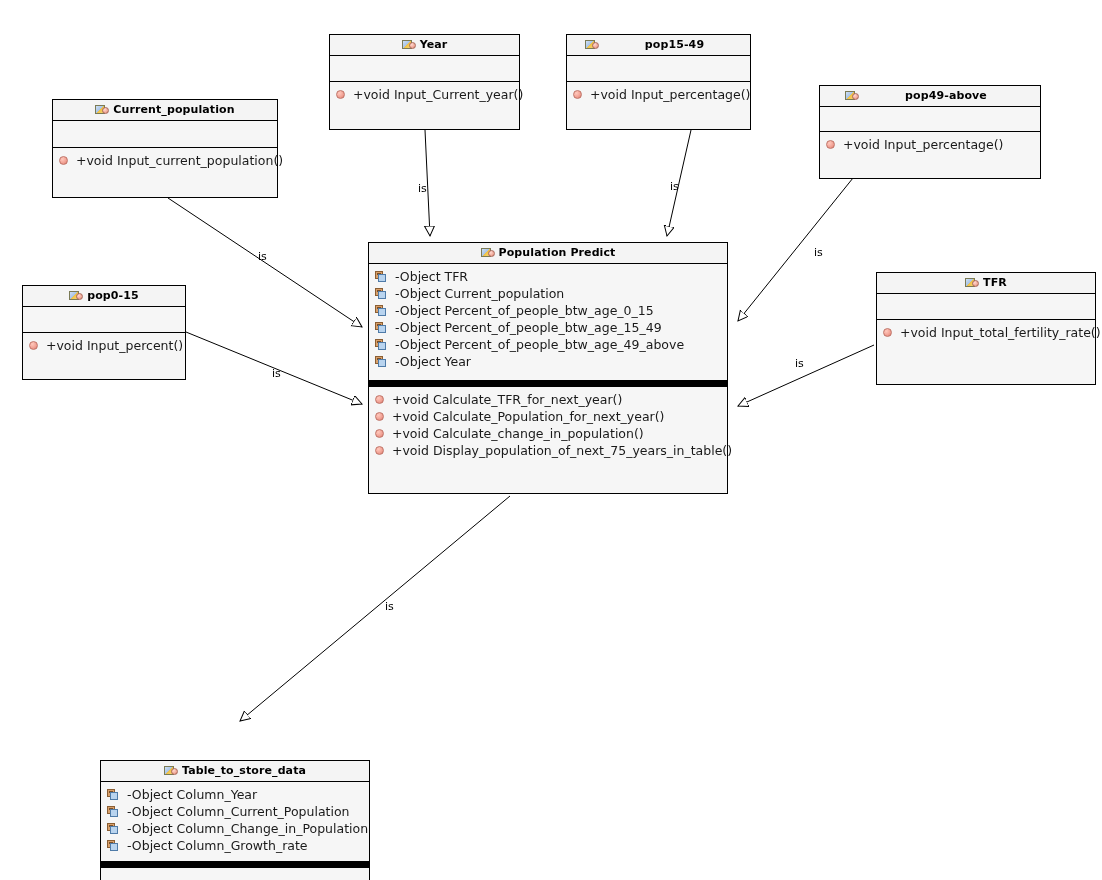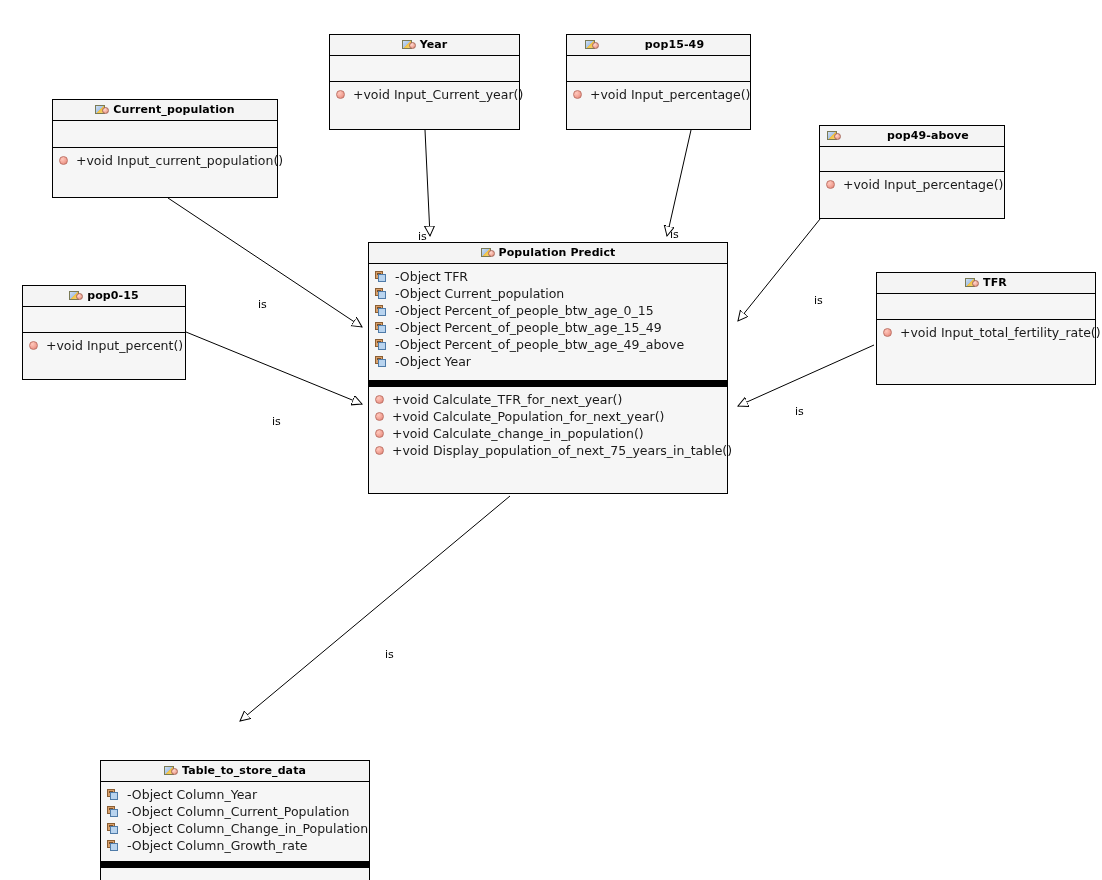--- a/index.html
+++ b/index.html
@@ -142,21 +142,20 @@
     background: radial-gradient(circle at 34% 30%, #ffc9bd 0%, #f2a396 55%, #d8776a 100%);
     border: 1px solid #c07468;
     box-sizing: border-box;
     display: inline-block;
   }
   .edge-label {
     position: absolute;
     font-size: 11px;
     color: #000000;
     white-space: nowrap;
-    margin-top: 48px;
   }
 </style>
 </head>
 <body>
 
 <div id="canvas">
 
   <svg id="edge-layer" viewBox="0 0 1102 880" xmlns="http://www.w3.org/2000/svg">
     <defs>
       <marker id="gen-arrow" markerWidth="12" markerHeight="12" refX="10" refY="5" orient="auto" markerUnits="userSpaceOnUse">
@@ -231,21 +230,21 @@
     </div>
     <div class="empty-compartment" style="height:25px;"></div>
     <div class="class-ops" style="flex:1;">
       <div class="member-row">
         <span class="icon-op"></span>
         <span class="member-text">+void Input_percentage()</span>
       </div>
     </div>
   </div>
 
-  <div class="uml-class" style="left:819px; top:85px; width:186px; height:94px;margin-top:40px;">
+  <div class="uml-class" style="left:819px; top:85px; width:222px; height:94px;">
     <div class="class-header left-bias">
       <span class="icon-class">
           <span class="sheet"></span>
           <span class="ball"></span>
         </span>
       <span class="class-title">pop49-above</span>
     </div>
     <div class="empty-compartment" style="height:24px;"></div>
     <div class="class-ops" style="flex:1;">
       <div class="member-row">

